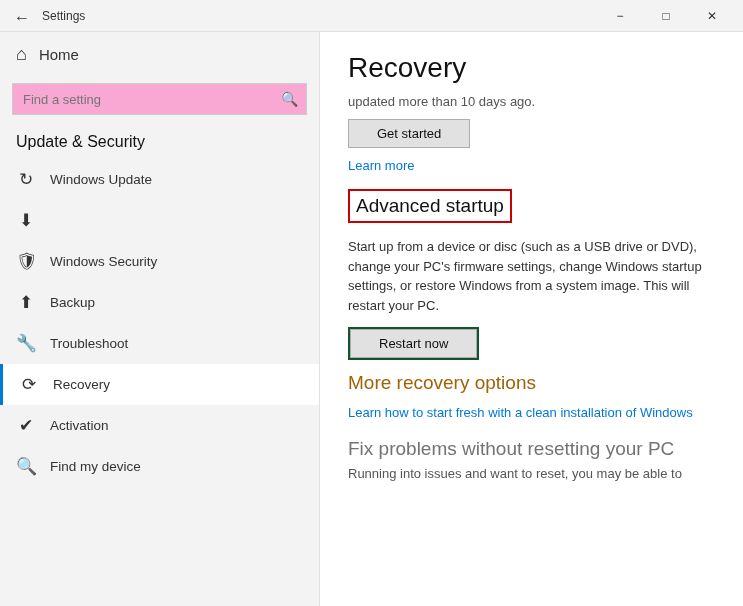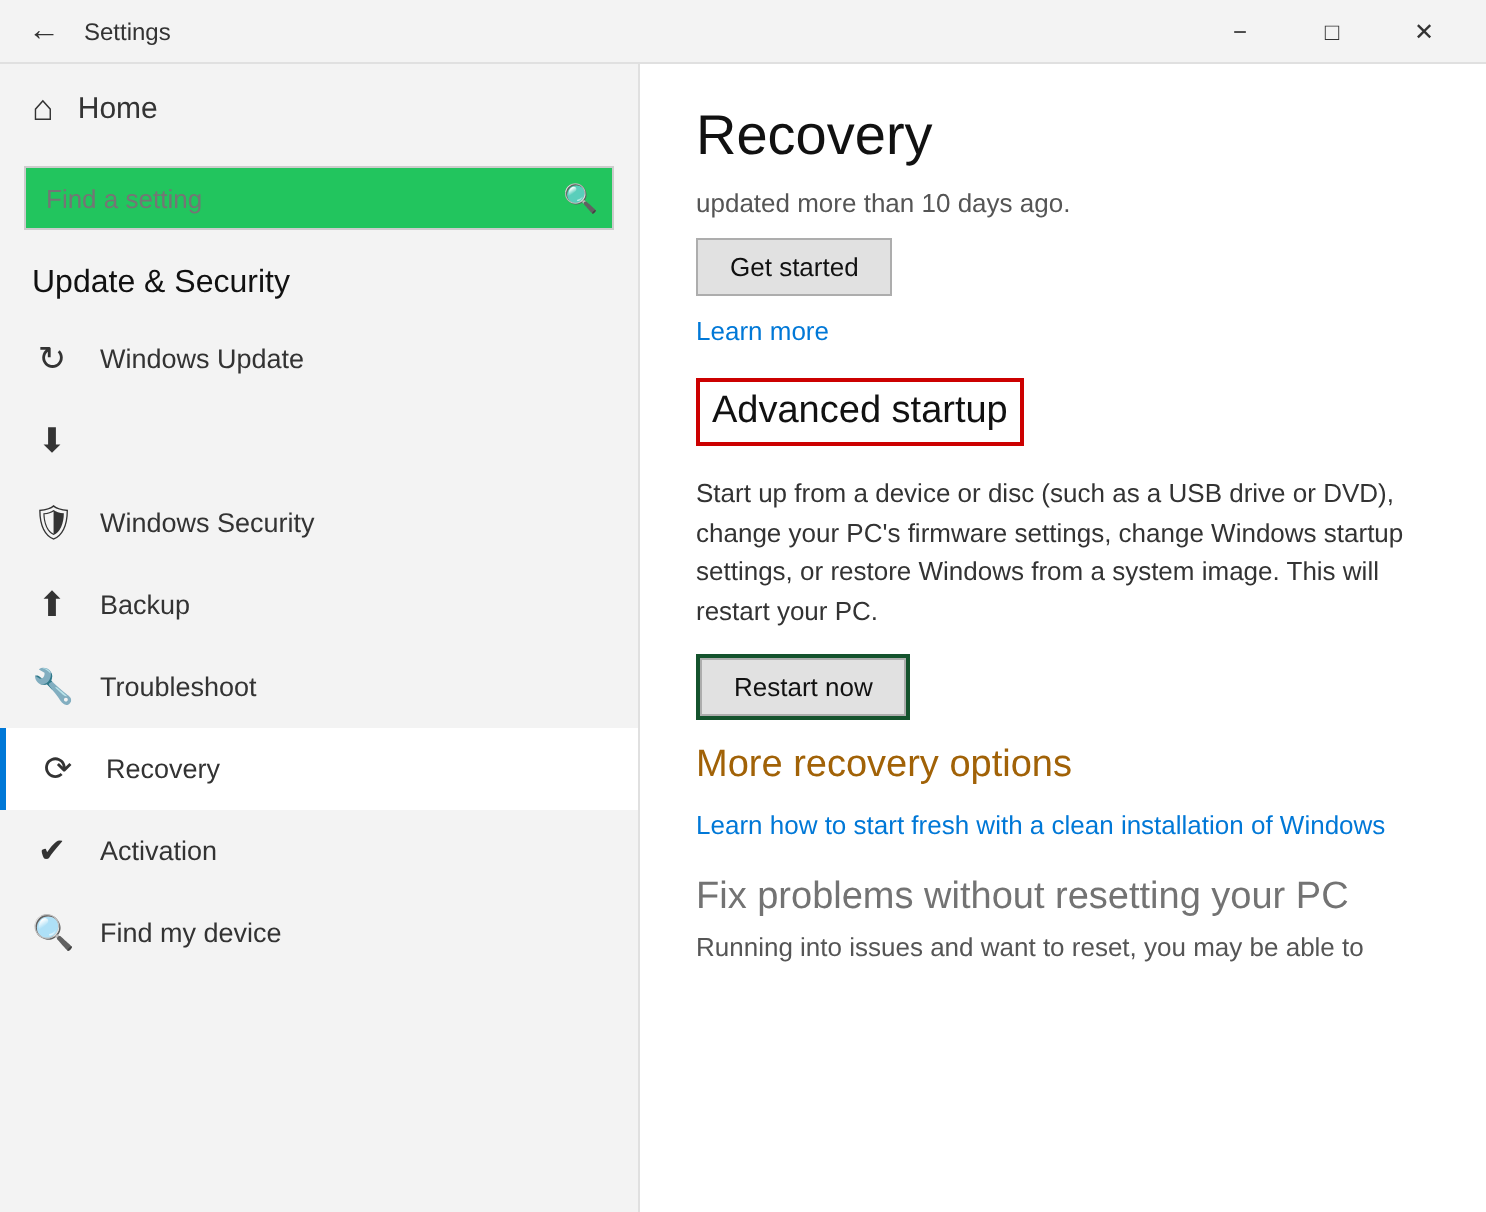--- a/index.html
+++ b/index.html
@@ -88,21 +88,21 @@
     .sidebar-home-label { font-size: 15px; }
 
     .search-box {
       margin: 6px 12px 10px 12px;
       position: relative;
     }
     .search-box input {
       width: 100%;
       height: 32px;
       border: 1px solid #ccc;
-      background: #22c55e;
+      background: #f9a8d4;
       padding: 0 32px 0 10px;
       font-size: 13px;
       outline: none;
       color: #555;
     }
     .search-icon {
       position: absolute;
       right: 8px;
       top: 50%;
       transform: translateY(-50%);
@@ -151,21 +151,21 @@
 
     .content-subtitle {
       font-size: 13px;
       color: #555;
       margin-bottom: 10px;
     }
 
     .btn-default {
       background: #e1e1e1;
       border: 1px solid #adadad;
-      padding: 6px 16px;
+      padding: 6px 28px;
       font-size: 13px;
       cursor: pointer;
       color: #111;
       display: inline-block;
     }
 
     .learn-more {
       color: #0078d7;
       font-size: 13px;
       cursor: pointer;

